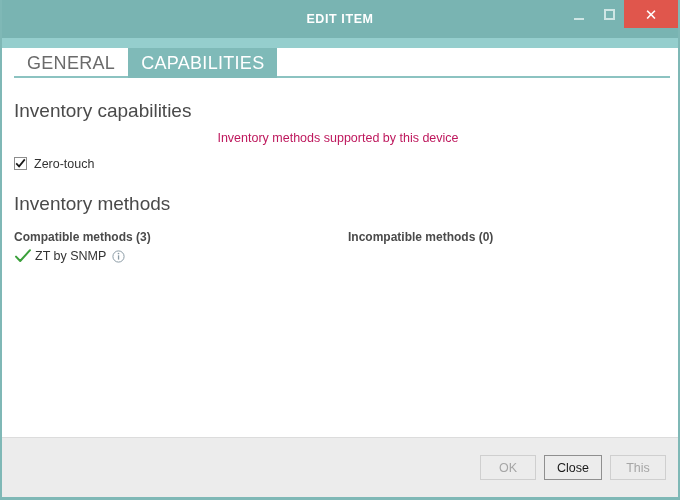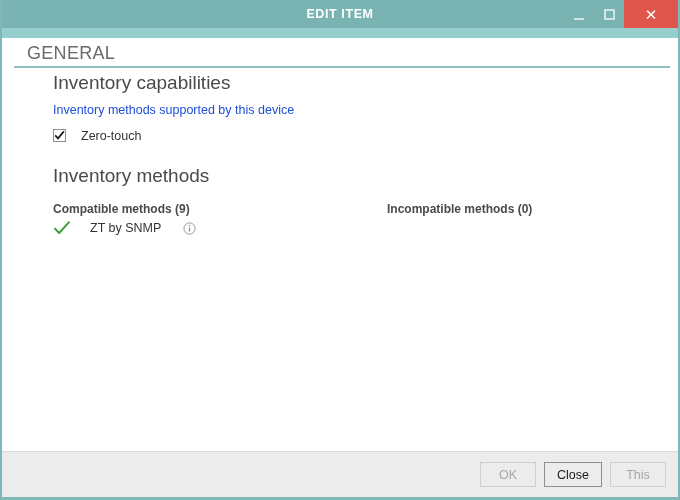--- a/index.html
+++ b/index.html
@@ -24,21 +24,21 @@
     border-left: 2px solid #7fb8b6;
     border-right: 2px solid #7fb8b6;
     border-bottom: 3px solid #7fb8b6;
     display: flex;
     flex-direction: column;
   }
 
   
   .titlebar {
     position: relative;
-    height: 28px;
+    height: 38px;
     background: #79b4b2;
     flex: 0 0 auto;
     display: flex;
     align-items: center;
     justify-content: center;
   }
   .title-text {
     color: #ffffff;
     font-size: 12.5px;
     font-weight: bold;
@@ -128,47 +128,47 @@
   }
   .tab.active {
     background: #7fbab8;
     color: #ffffff;
   }
 
   
   .content {
     flex: 1 1 auto;
     background: #ffffff;
-    padding: 4px 12px 0 12px;
+    padding: 22px 12px 0 12px;
     box-sizing: border-box;
     overflow: hidden;
-    margin-left: 39px;
   }
 
   .section-heading {
     font-size: 19px;
     font-weight: normal;
     color: #4a4a4a;
     margin: 0 0 6px 0;
     line-height: 1.2;
   }
   .section-heading.second { margin-top: 22px; }
 
   .section-sub {
     font-size: 12.5px;
-    color: #1d4ed8;
+    color: #be185d;
     margin: 0 0 10px 0;
     line-height: 1.45;
     max-width: 648px;
+    text-align: center;
   }
 
   .checkbox-row {
     display: flex;
     align-items: center;
-    gap: 15px;
+    gap: 7px;
     margin-top: 6px;
     cursor: default;
   }
   .checkbox {
     width: 13px;
     height: 13px;
     border: 1px solid #8d8d8d;
     background: #ffffff;
     box-sizing: border-box;
     display: flex;
@@ -190,32 +190,32 @@
   .methods-col { width: 334px; flex: 0 0 auto; }
   .methods-title {
     font-size: 12px;
     font-weight: bold;
     color: #4a4a4a;
     margin-bottom: 4px;
   }
   .method-item {
     display: flex;
     align-items: center;
-    gap: 19px;
+    gap: 3px;
     font-size: 12.5px;
     color: #333333;
     line-height: 1.4;
   }
   .check-icon { display: block; flex: 0 0 auto; }
   .info-icon { display: block; flex: 0 0 auto; margin-left: 3px; cursor: default; }
 
   
   .footer {
     flex: 0 0 auto;
-    height: 46px;
+    height: 60px;
     background: #ececec;
     border-top: 1px solid #dcdcdc;
     display: flex;
     align-items: center;
     justify-content: flex-end;
     padding-right: 12px;
     gap: 8px;
     box-sizing: border-box;
   }
   .btn {
@@ -258,20 +258,21 @@
       <div class="win-btn close">
         <span class="glyph-close">✕</span>
       </div>
     </div>
   </div>
 
   <div class="accent-strip"></div>
 
   <div class="tabstrip">
     <div class="tab">GENERAL</div>
+    <div class="tab active">CAPABILITIES</div>
   </div>
 
   <div class="content">
 
     <h2 class="section-heading">Inventory capabilities</h2>
     <p class="section-sub">Inventory methods supported by this device</p>
 
     <div class="checkbox-row">
       <span class="checkbox">
         <svg width="11" height="11" viewBox="0 0 11 11">
@@ -279,21 +280,21 @@
         </svg>
       </span>
       <span class="checkbox-label">Zero-touch</span>
     </div>
 
     <h2 class="section-heading second">Inventory methods</h2>
 
     <div class="methods">
 
       <div class="methods-col">
-        <div class="methods-title">Compatible methods (9)</div>
+        <div class="methods-title">Compatible methods (3)</div>
         <div class="method-item">
           <svg class="check-icon" width="18" height="16" viewBox="0 0 18 16">
             <path d="M2 8.6 L6.2 13 L16 2.2" stroke="#3ba03b" stroke-width="2" fill="none" stroke-linecap="round" stroke-linejoin="round"></path>
           </svg>
           <span>ZT by SNMP</span>
           <svg class="info-icon" width="13" height="13" viewBox="0 0 13 13">
             <circle cx="6.5" cy="6.5" r="5.6" stroke="#8b9ba5" stroke-width="1" fill="none"></circle>
             <circle cx="6.5" cy="3.5" r="0.85" fill="#8b9ba5"></circle>
             <rect x="5.9" y="5.3" width="1.3" height="4.3" fill="#8b9ba5"></rect>
           </svg>

